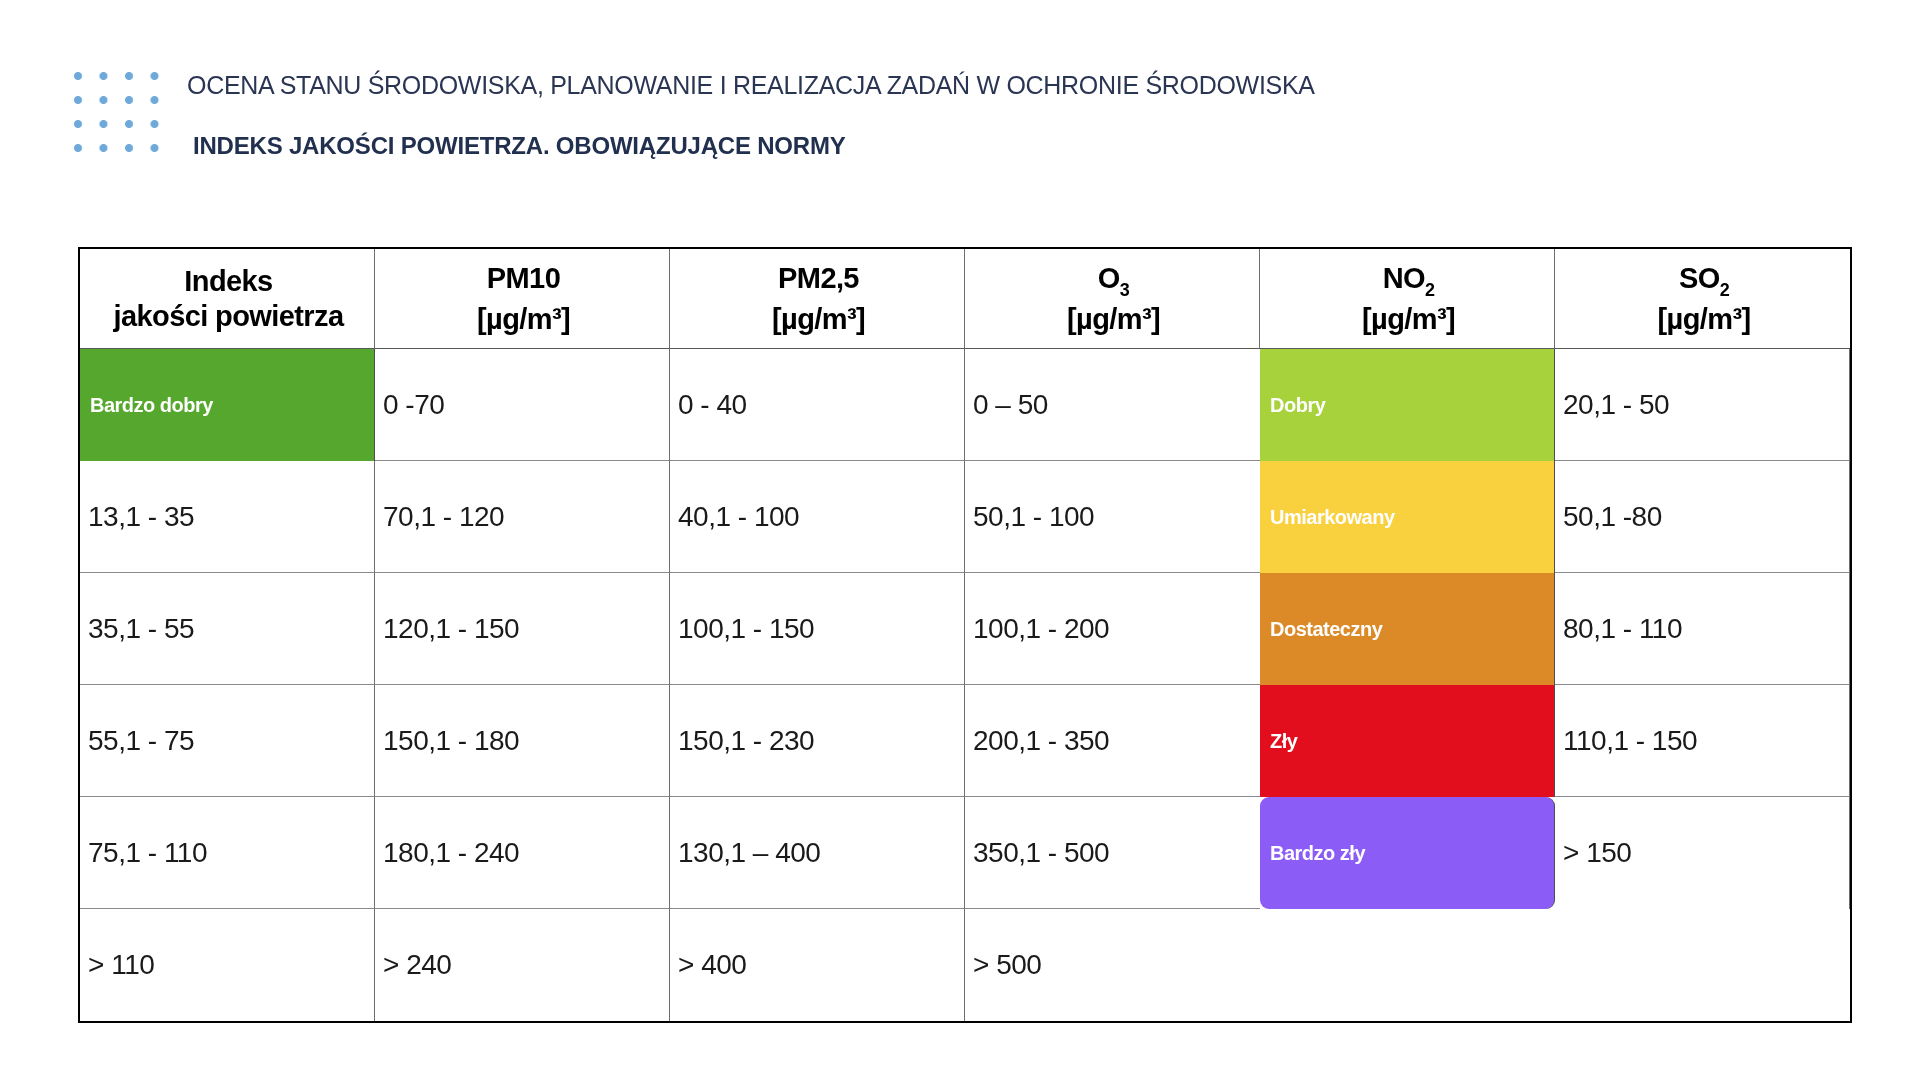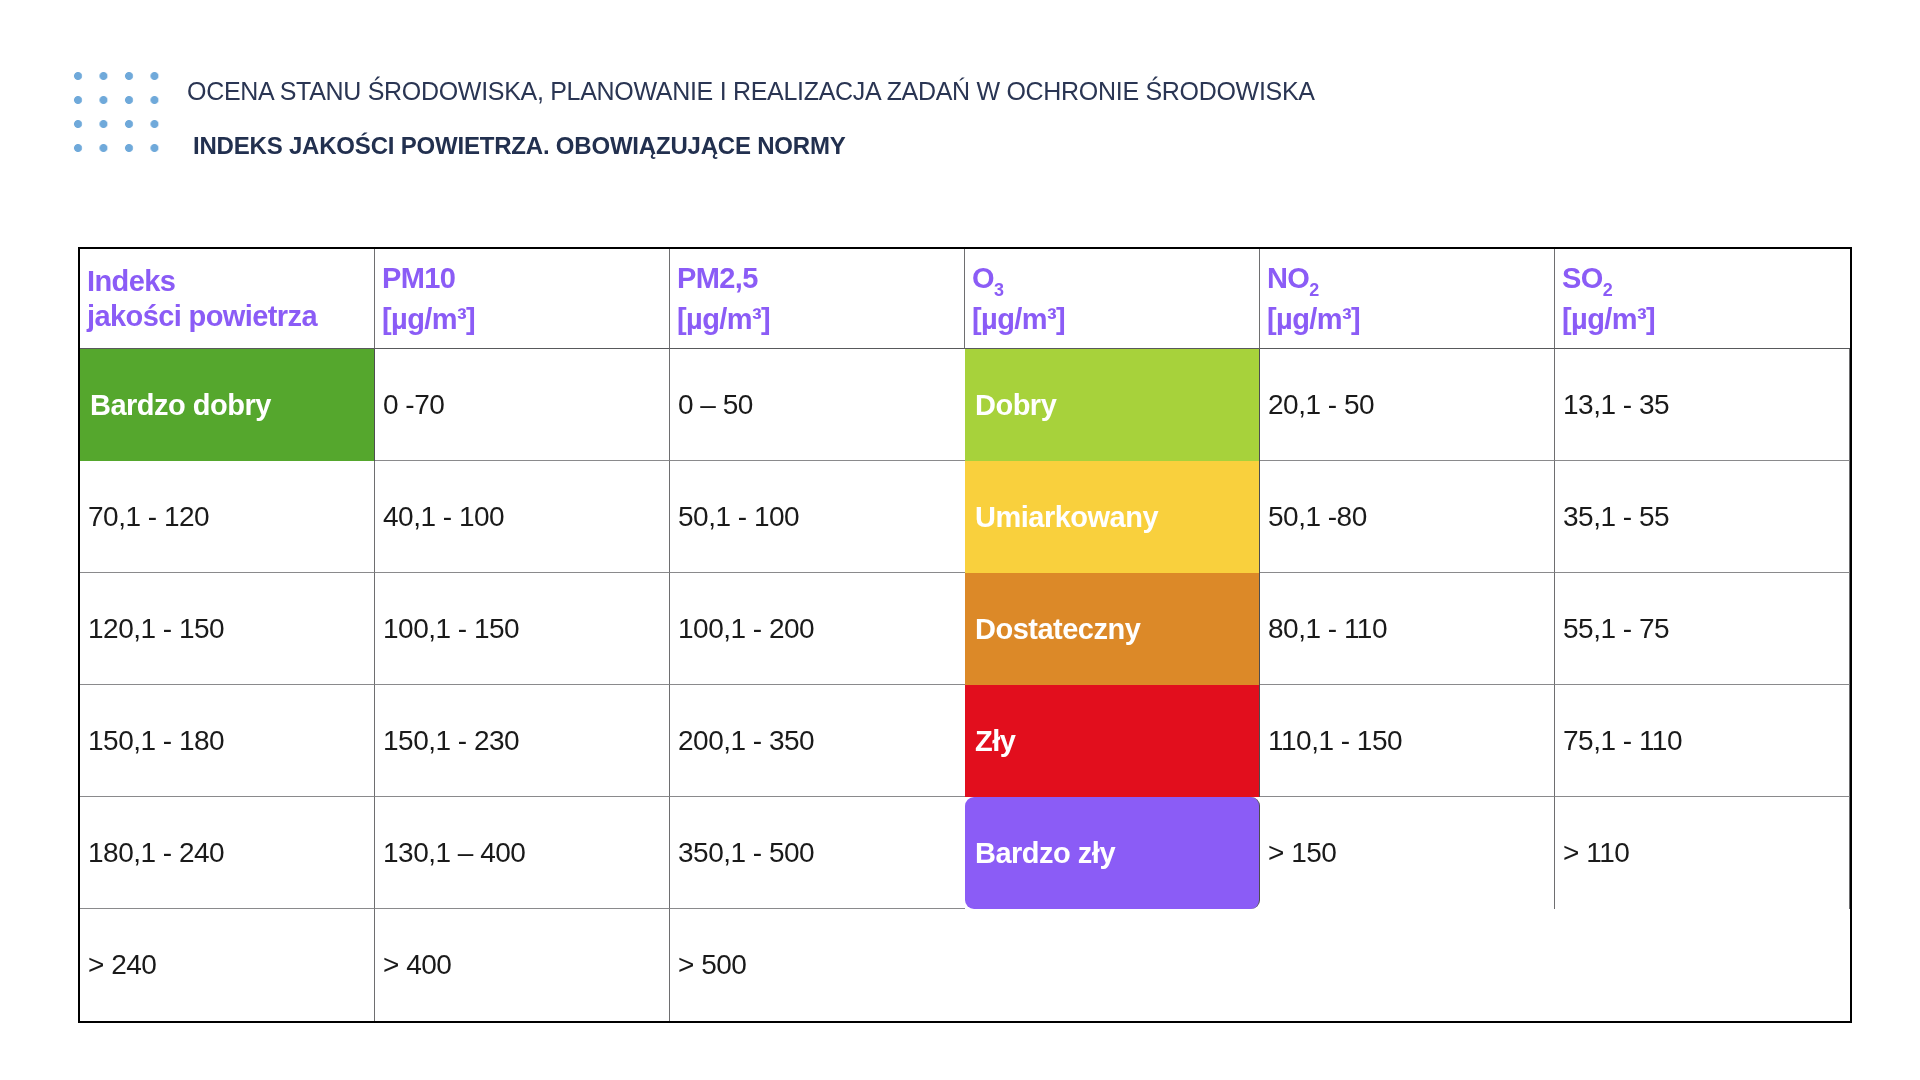--- a/index.html
+++ b/index.html
@@ -7,21 +7,21 @@
               font-family:"Liberation Sans", sans-serif; overflow:hidden; }
 
   
   .dots {
     position:absolute; left:72px; top:70px; width:100px; height:96px;
     background-image: radial-gradient(circle at 6px 6px, #6fa9da 3.6px, rgba(0,0,0,0) 4.4px);
     background-size: 25.5px 24px;
   }
 
   .title1 {
-    position:absolute; left:187px; top:77px;
+    position:absolute; left:187px; top:71px;
     font-size:25px; font-weight:400; color:#2a3553; letter-spacing:-0.3px;
     white-space:nowrap;
   }
   .title2 {
     position:absolute; left:193px; top:132px;
     font-size:24px; font-weight:700; color:#22304f; letter-spacing:-0.2px;
     white-space:nowrap;
     text-align:center;
   }
 
@@ -38,30 +38,31 @@
     border-right:1px solid #6e6e70;
     border-bottom:1px solid #8a8a8c;
     overflow:hidden;
   }
   .cell.lastcol { border-right:none; }
   .cell.lastrow { border-bottom:none; }
 
   .head {
     display:flex; flex-direction:column; justify-content:center;
     padding-left:7px; padding-right:4px;
-    font-weight:700; font-size:29px; line-height:1.18; color:#8b5cf6;
+    font-weight:700; font-size:29px; line-height:1.18; color:#000000;
     letter-spacing:-0.6px;
     border-bottom:1px solid #58595b;
+    text-align:center;
   }
   .hsub { font-size:0.62em; vertical-align:-0.45em; font-weight:700; }
 
   .label {
     display:flex; align-items:center;
     padding-left:10px;
-    color:#ffffff; font-weight:700; font-size:29px; letter-spacing:-0.5px;
+    color:#ffffff; font-weight:700; font-size:20px; letter-spacing:-0.5px;
     border-bottom:none; border-right:1px solid #4d4d4f;
   }
   .val {
     display:flex; align-items:center;
     padding-left:8px;
     color:#1a1a1a; font-size:28px; font-weight:400; letter-spacing:-0.5px;
   }
 </style>
 </head>
 <body>
@@ -94,20 +95,21 @@
     <span><span>NO</span><span class="hsub">2</span></span>
     <span>[µg/m³]</span>
   </div>
   <div class="cell head lastcol">
     <span><span>SO</span><span class="hsub">2</span></span>
     <span>[µg/m³]</span>
   </div>
 
   <div class="cell label" style="background: rgb(85, 167, 45);">Bardzo dobry</div>
   <div class="cell val">0 -70</div>
+  <div class="cell val">0 - 40</div>
   <div class="cell val lastcol">0 – 50</div>
 
   <div class="cell label" style="background: rgb(167, 210, 59);">Dobry</div>
   <div class="cell val">20,1 - 50</div>
   <div class="cell val">13,1 - 35</div>
   <div class="cell val">70,1 - 120</div>
   <div class="cell val">40,1 - 100</div>
   <div class="cell val lastcol">50,1 - 100</div>
 
   <div class="cell label" style="background: rgb(249, 208, 61);">Umiarkowany</div>

